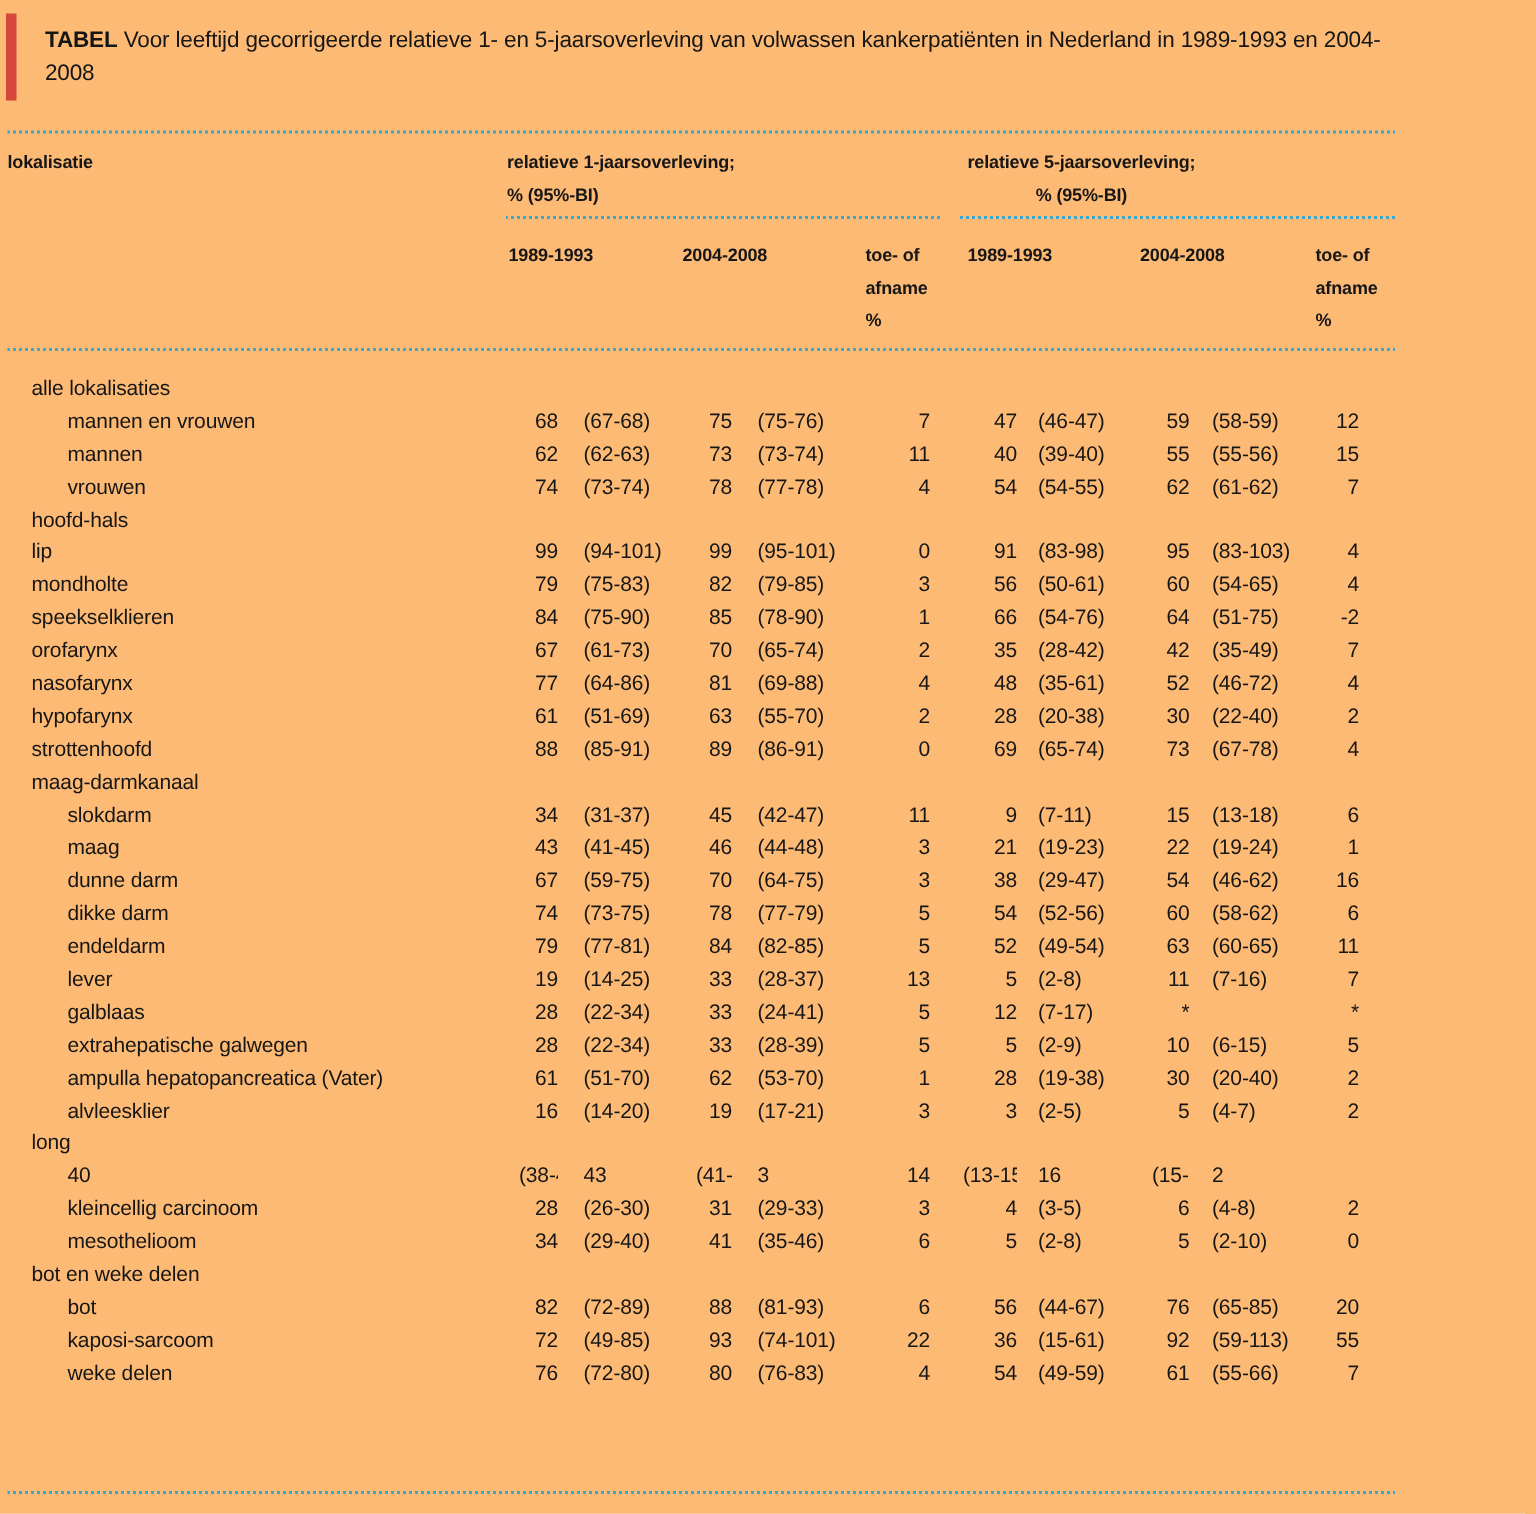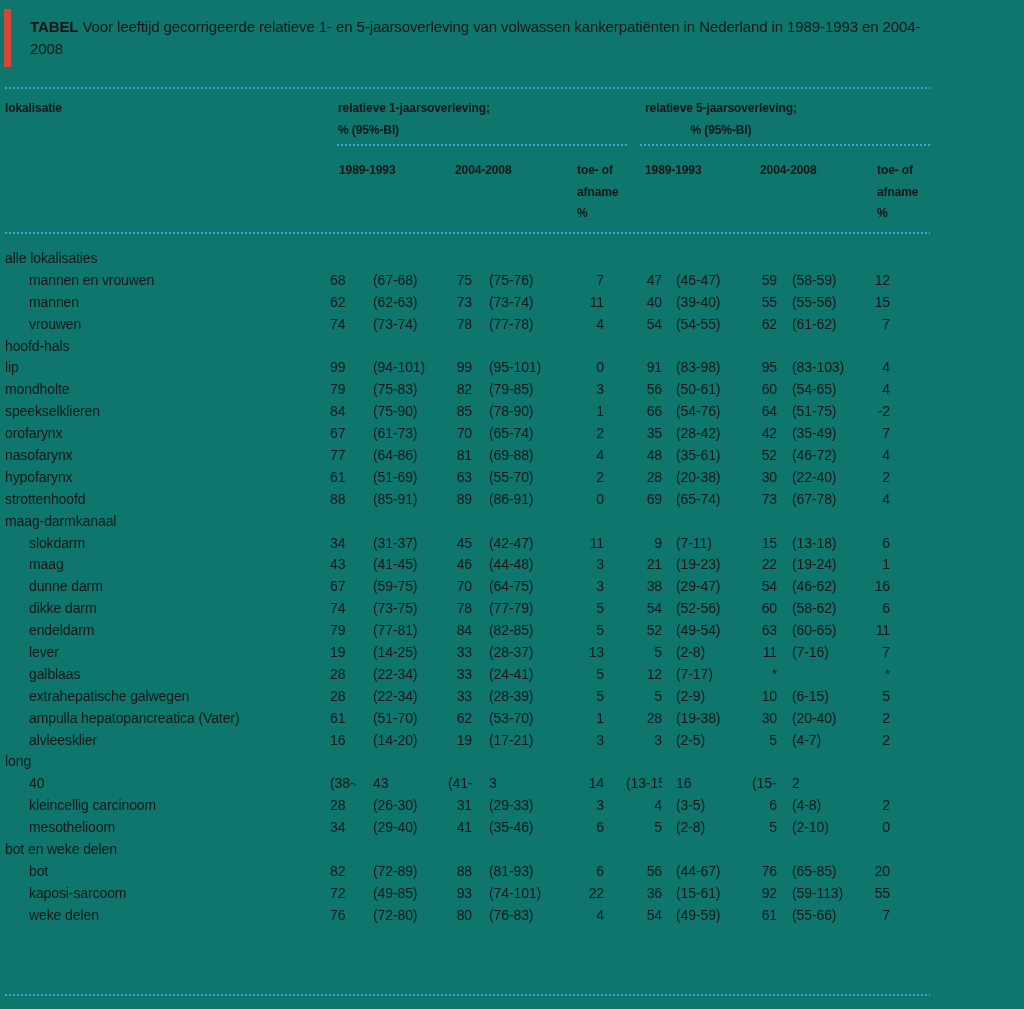--- a/index.html
+++ b/index.html
@@ -2,21 +2,21 @@
 <html><head>
 <meta charset="utf-8">
 <style>
   html,body { margin:0; padding:0; }
   body {
     width:1024px; height:1009px; background:#ffffff;
     font-family:"Liberation Sans", sans-serif;
     color:#161616;
     letter-spacing:-0.1px;
   }
-  .page { position:relative; width:1024px; height:1009px; overflow:hidden; background:#0f766e; }
+  .page { position:relative; width:1024px; height:1009px; overflow:hidden; background:#fdba74; }
 
   
   .red-bar { position:absolute; left:4px; top:9px; width:7px; height:58px; background:#d8463b; }
   .title { position:absolute; left:30px; top:16px; width:912px; font-size:15px; line-height:21.5px; }
   .title-tag { font-weight:700; }
 
   
   .rule { position:absolute; height:2px;
     background-image:repeating-linear-gradient(90deg, #36a9d4 0 2px, transparent 2px 4px); }
   .rule-top    { left:5px; top:87px;  width:925px; }
@@ -35,26 +35,26 @@
   .h-t1     { left:577px; top:160px; }
   .h-p2a    { left:645px; top:160px; }
   .h-p2b    { left:760px; top:160px; }
   .h-t2     { left:877px; top:160px; }
 
   
   .tbody { position:absolute; left:0; top:248px; width:930px; }
   .trow {
     display:grid;
     grid-template-columns:330px 26px 92px 24px 92px 62px 36px 90px 25px 90px 63px;
-    height:21.9px; line-height:21.9px; font-size:14px;
+    height:21.9px; line-height:21.9px; font-size:14px;padding-left:16px;
   }
   .trow > div { overflow:hidden; white-space:nowrap; }
   .trow > div:nth-child(1)  { padding-left:29px; }
   .trow.group > div:nth-child(1) { padding-left:5px; }
-  .trow > div:nth-child(2)  { }
+  .trow > div:nth-child(2)  { text-align:right; }
   .trow > div:nth-child(3)  { padding-left:17px; }
   .trow > div:nth-child(4)  { text-align:right; }
   .trow > div:nth-child(5)  { padding-left:17px; }
   .trow > div:nth-child(6)  { text-align:right; padding-right:22px; }
   .trow > div:nth-child(7)  { text-align:right; }
   .trow > div:nth-child(8)  { padding-left:14px; }
   .trow > div:nth-child(9)  { text-align:right; }
   .trow > div:nth-child(10) { padding-left:15px; }
   .trow > div:nth-child(11) { text-align:right; padding-right:40px; }
 </style>

